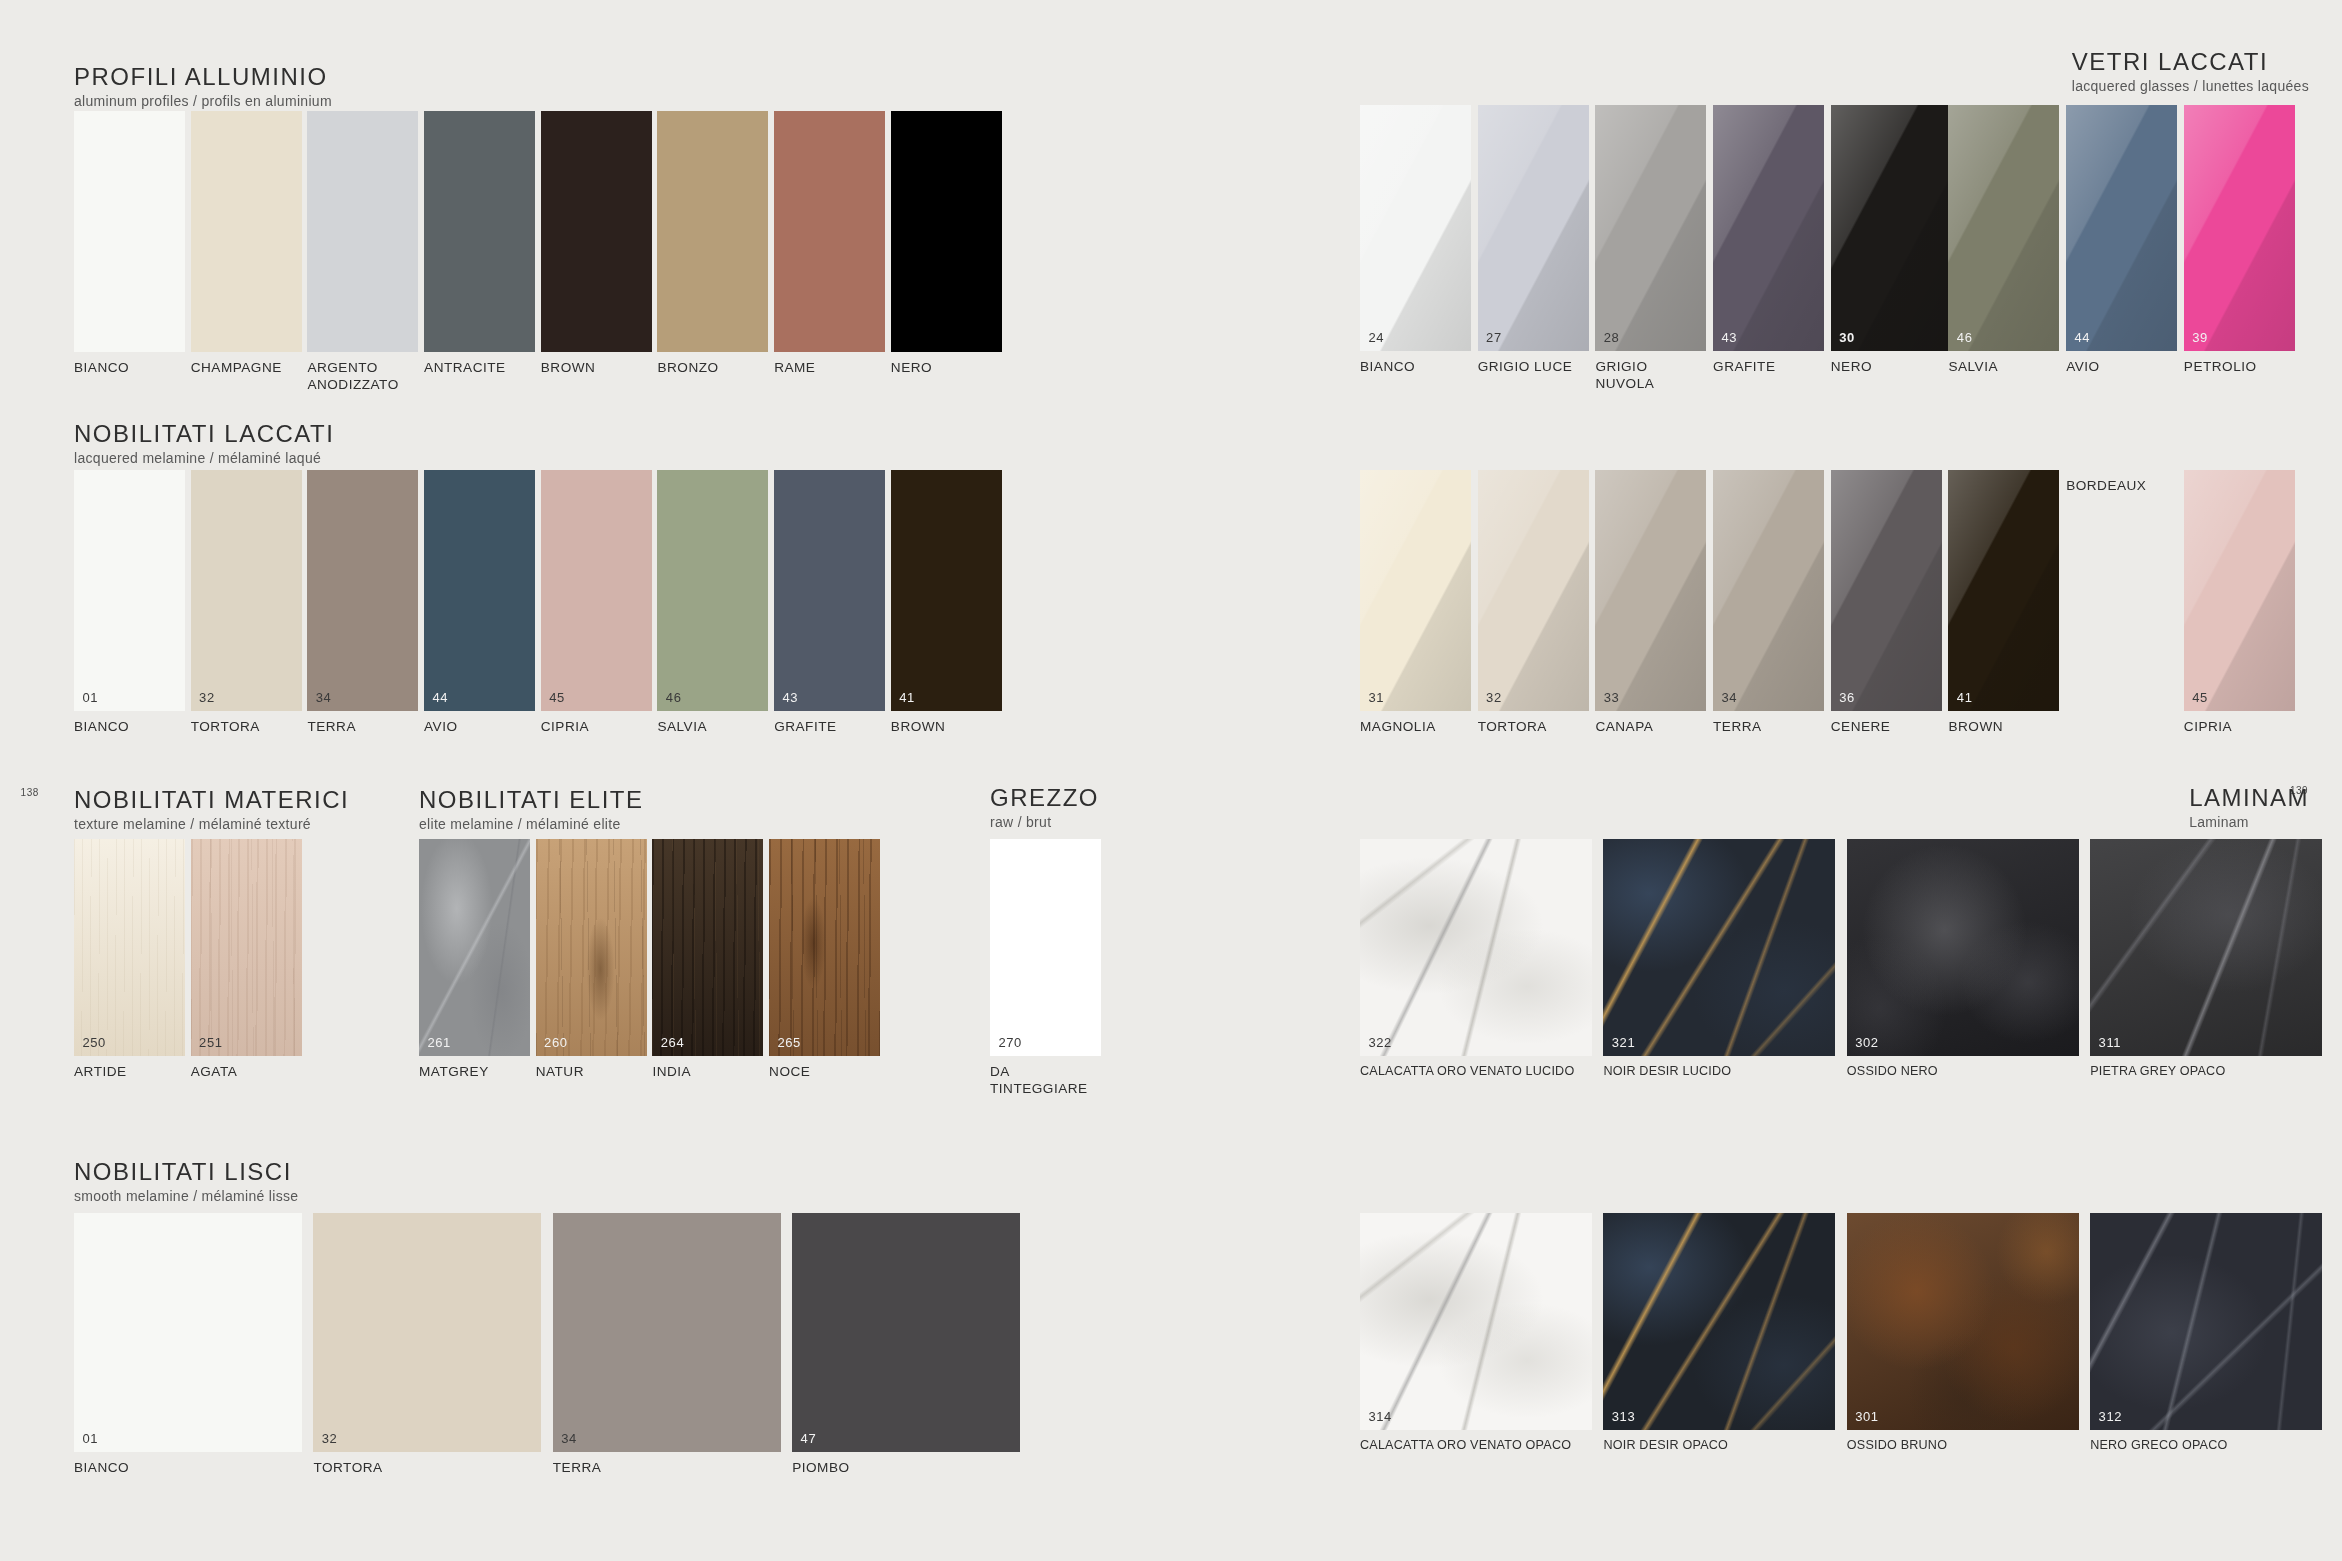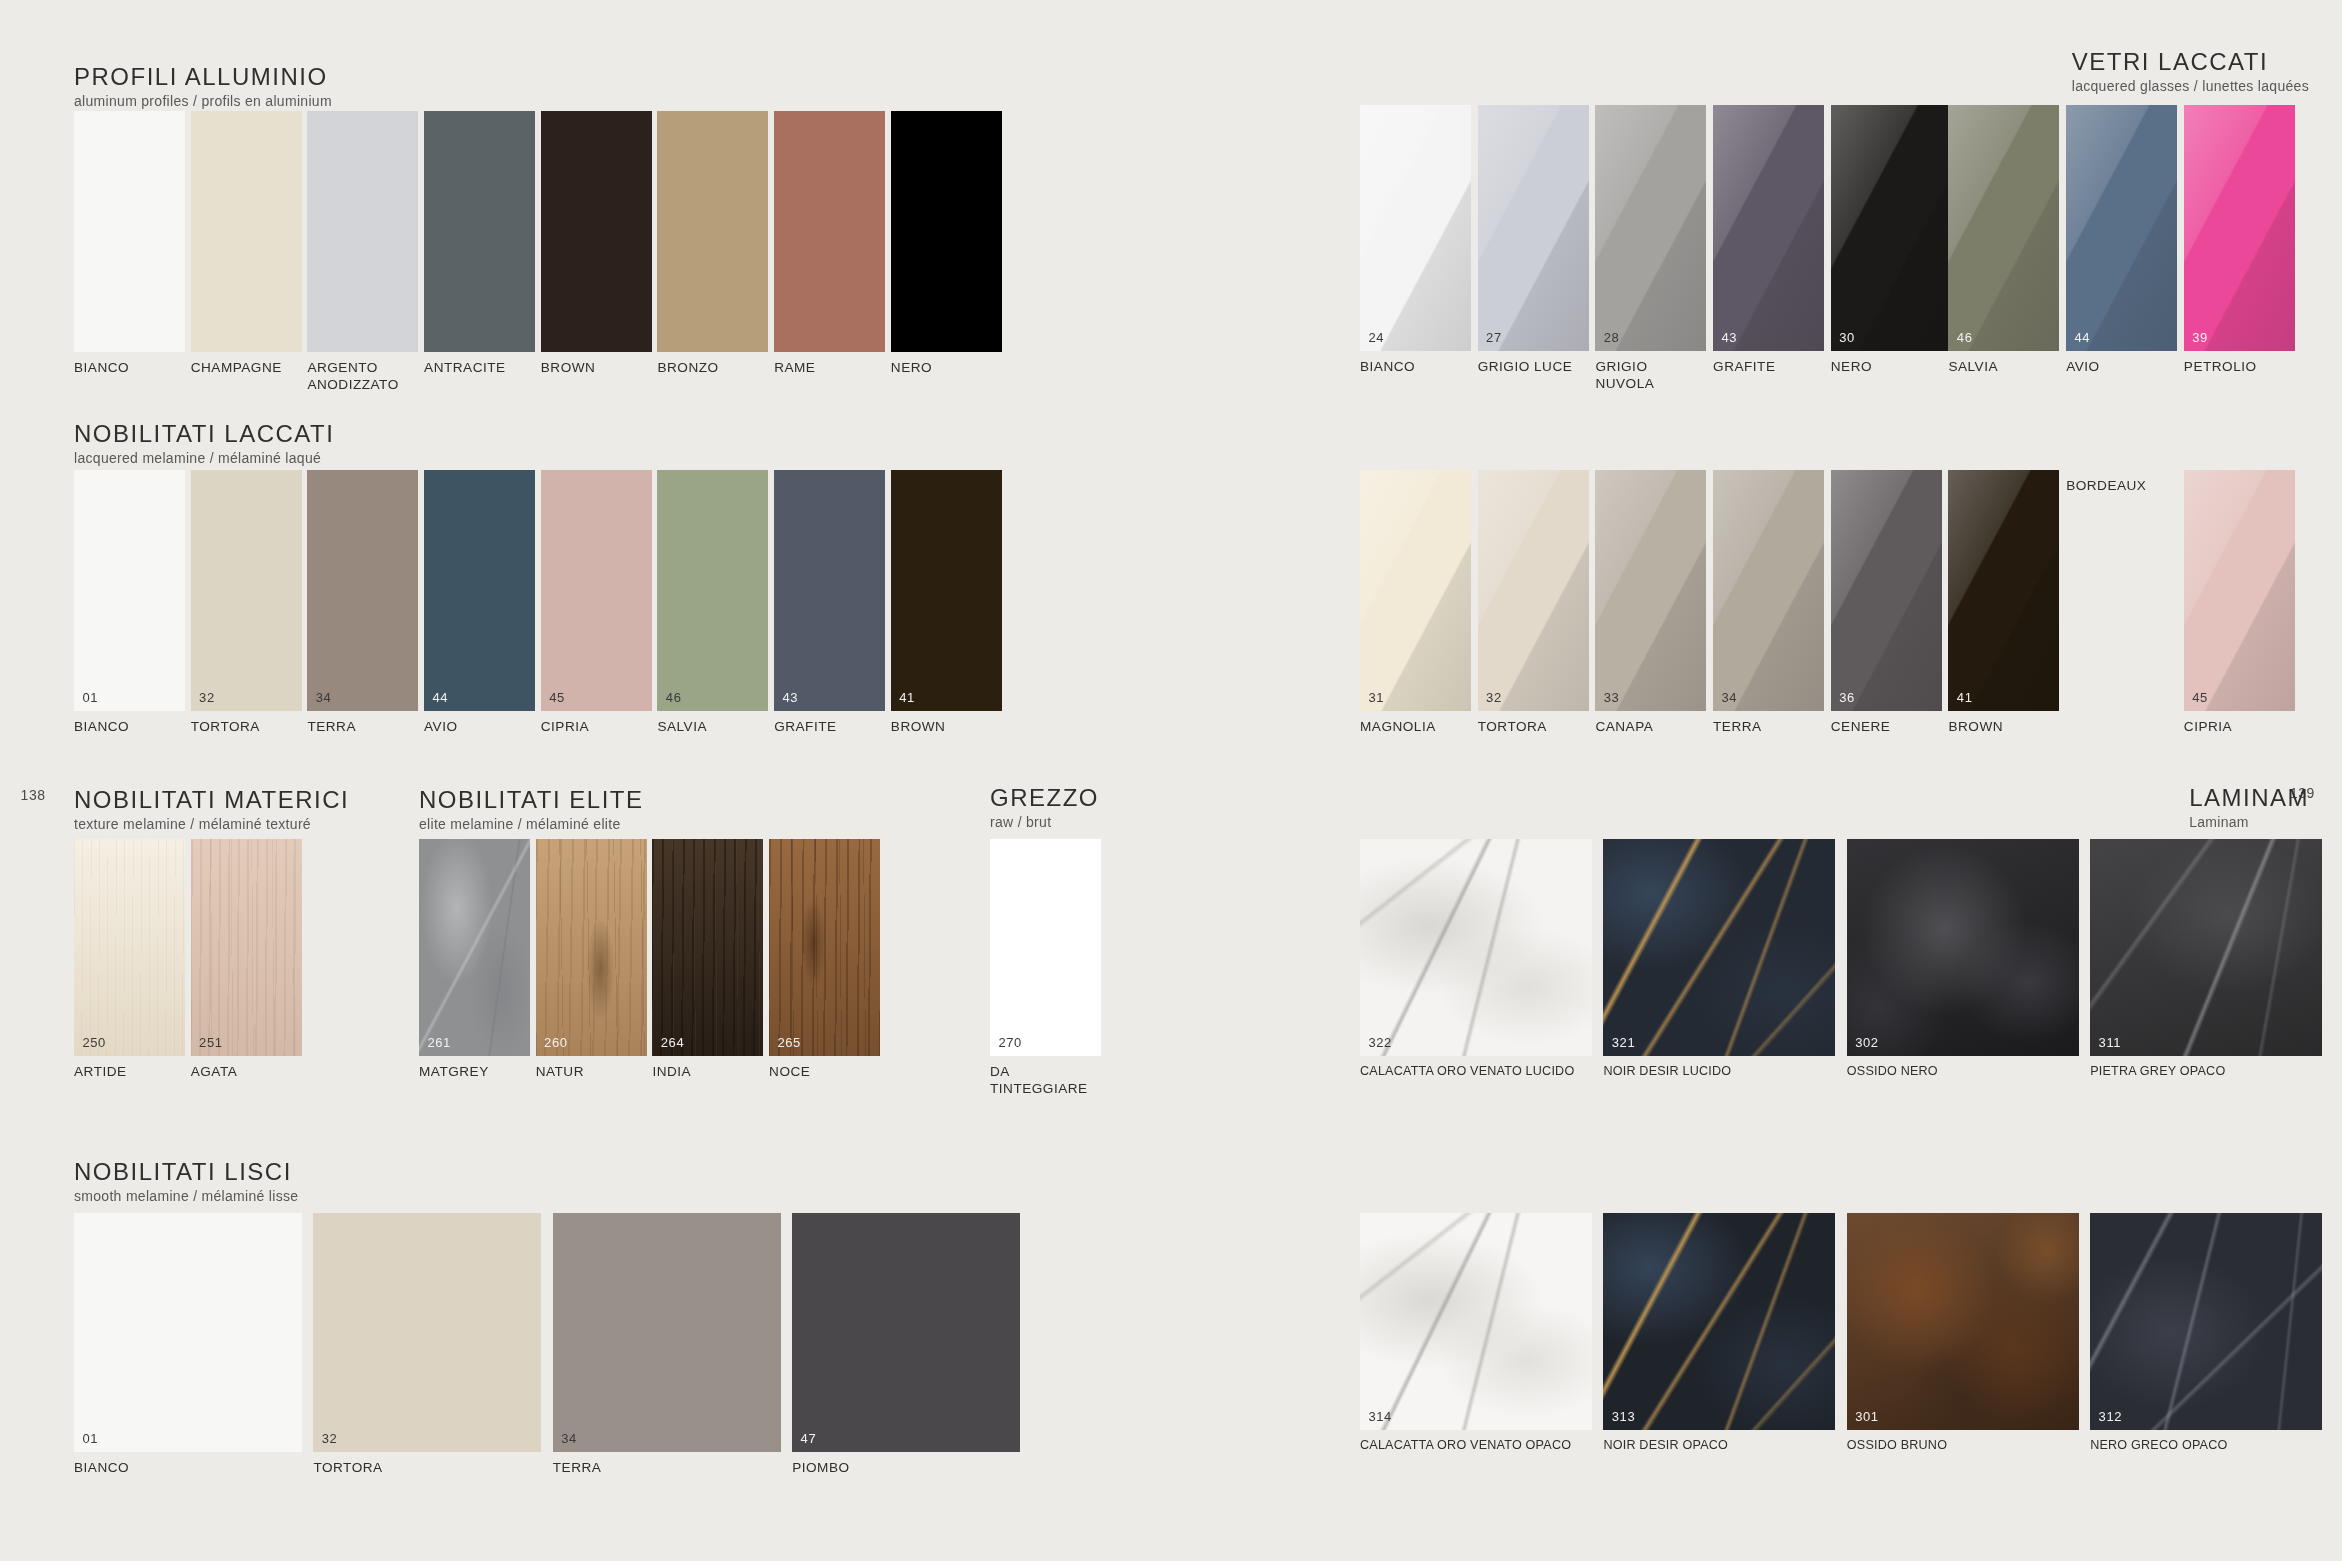--- a/index.html
+++ b/index.html
@@ -27,21 +27,21 @@
     letter-spacing:0.3px;
     color:#585858;
     margin-top:3.7px;
     white-space:nowrap;
     line-height:1.1;
   }
   .sec-head.right{text-align:left;}
 
   .pageno{
     position:absolute;
-    font-size:14px;
+    font-size:10px;
     color:#4a4a4a;
     letter-spacing:0.5px;
   }
 
   
   .row{position:absolute;display:flex;align-items:flex-start;}
   .sw{position:relative;flex:0 0 auto;}
   .chip{
     position:relative;
     overflow:hidden;
@@ -155,21 +155,21 @@
         <div class="name">GRIGIO NUVOLA</div>
       </div>
       <div class="sw" style="width: 113px; margin-right: 4.7px;">
         <div class="chip" style="width: 111px; height: 246px; background: rgb(94, 87, 101);">
           <div class="gloss"></div>
           <div class="code light">43</div>
         </div>
         <div class="name">GRAFITE</div>
       </div>
       <div class="sw" style="width: 113px; margin-right: 4.7px;">
-        <div class="chip" style="width: 121px; height: 246px; background: rgb(28, 26, 24);">
+        <div class="chip" style="width: 121px; height: 246px; background: rgb(28, 26, 24); font-weight: bold;">
           <div class="gloss"></div>
           <div class="code light">30</div>
         </div>
         <div class="name">NERO</div>
       </div>
       <div class="sw" style="width: 113px; margin-right: 4.7px;">
         <div class="chip" style="width: 111px; height: 246px; background: rgb(125, 126, 106);">
           <div class="gloss"></div>
           <div class="code light">46</div>
         </div>

